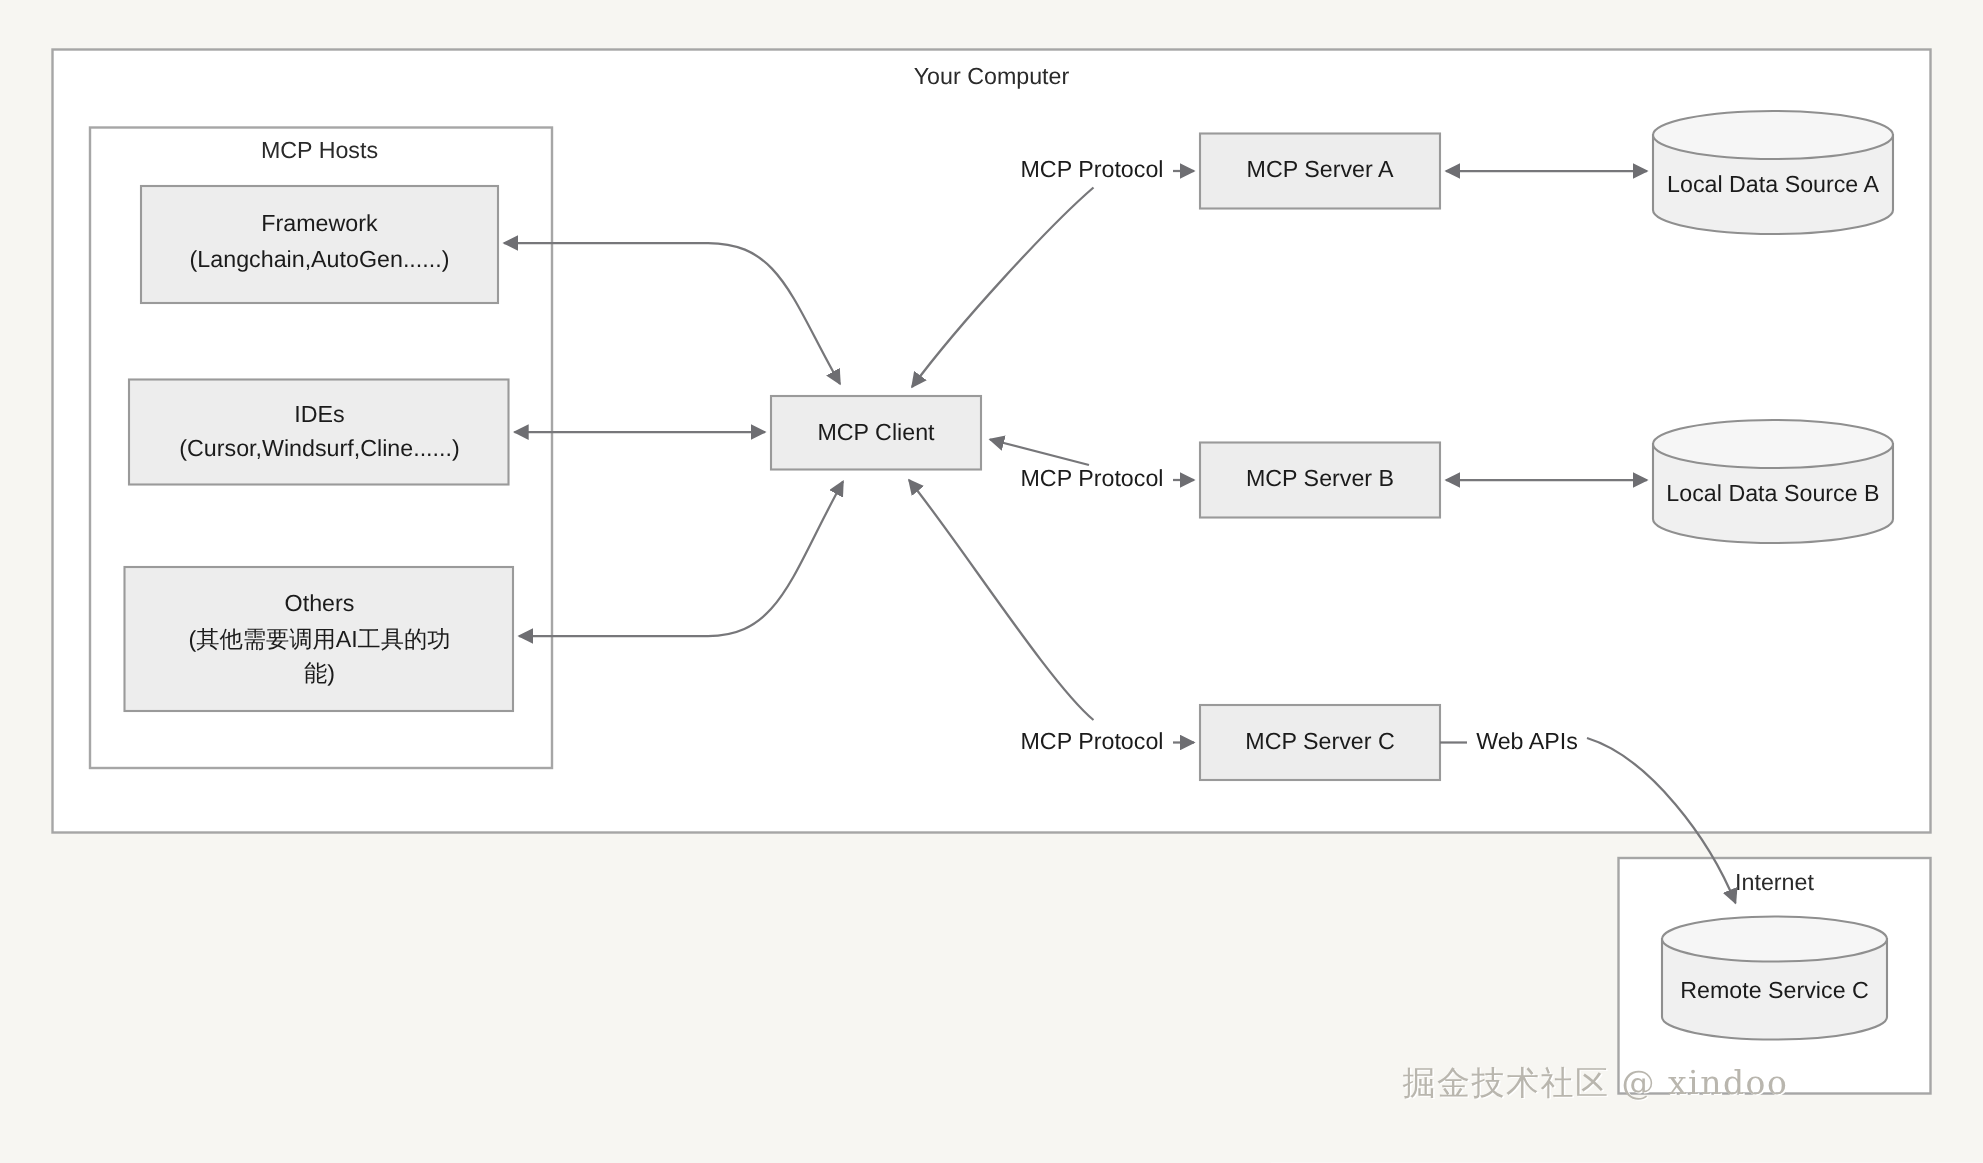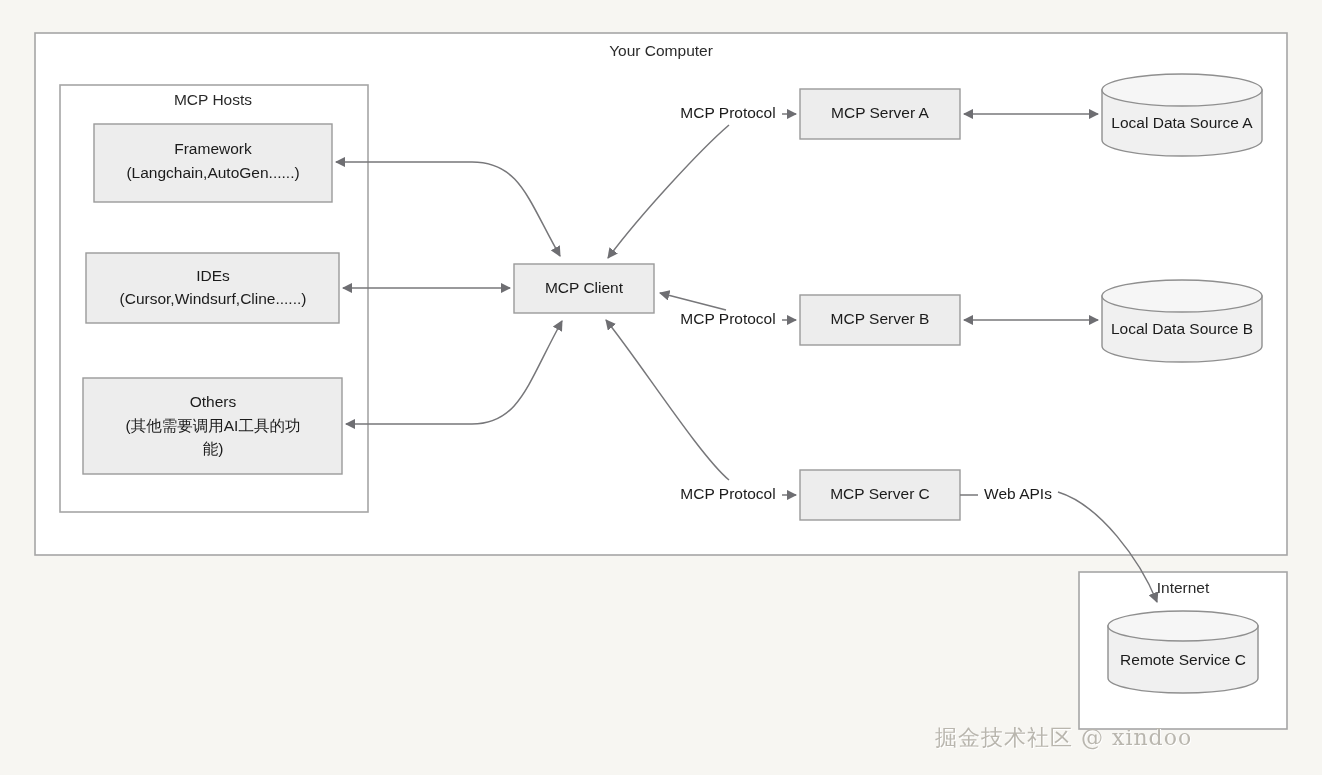--- a/index.html
+++ b/index.html
@@ -41,21 +41,21 @@
   .lbl-edge {
     font-family: "Liberation Sans", "DejaVu Sans", sans-serif;
     font-size: 15.5px;
     fill: #1b1b1b;
     text-anchor: middle;
     dominant-baseline: middle;
   }
   .watermark {
     position: absolute;
     left: 935px;
-    top: 723px;
+    top: 707px;
     font-family: "DejaVu Serif", "Liberation Serif", serif;
     font-size: 22px;
     color: #b9b6ae;
     letter-spacing: 1px;
     white-space: nowrap;
     text-shadow: 1px 1px 0 #ffffff;
     user-select: none;
   }
 </style>
 </head>

